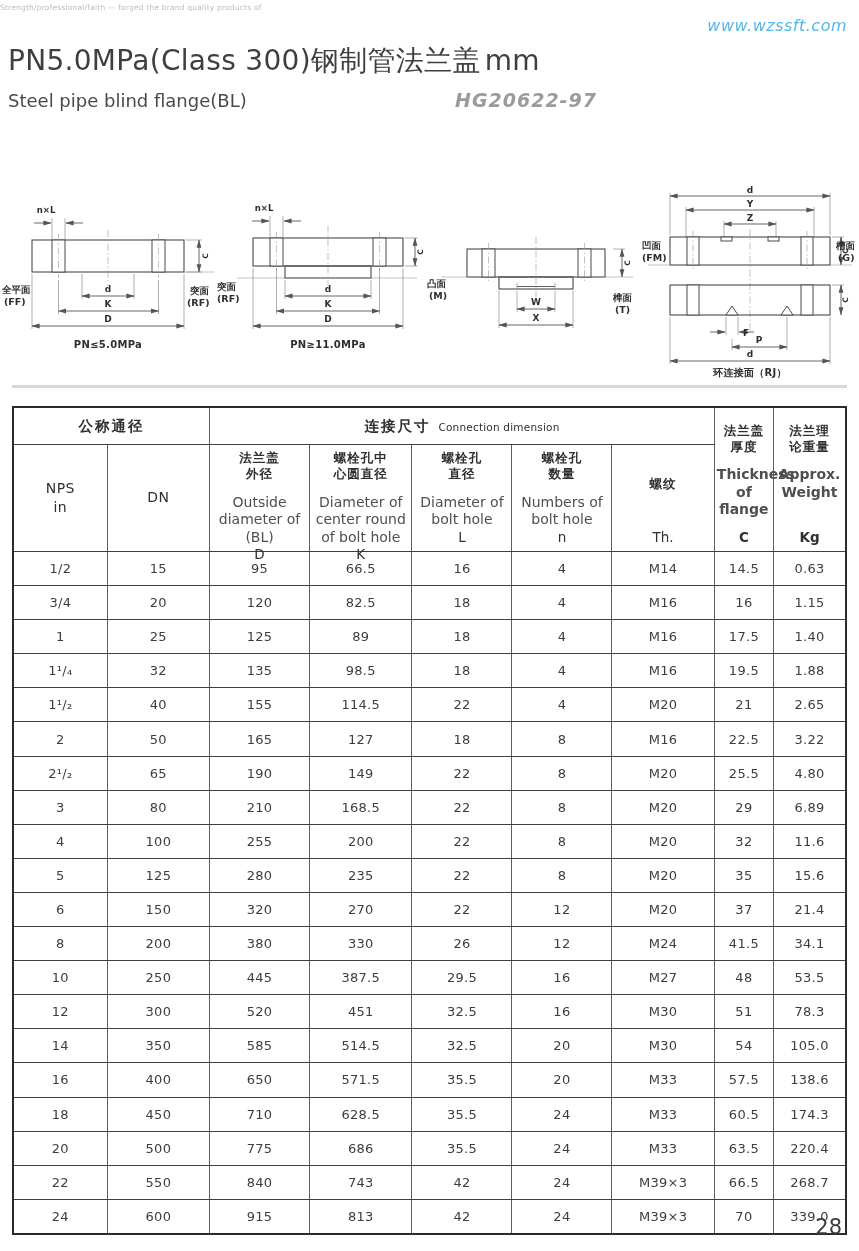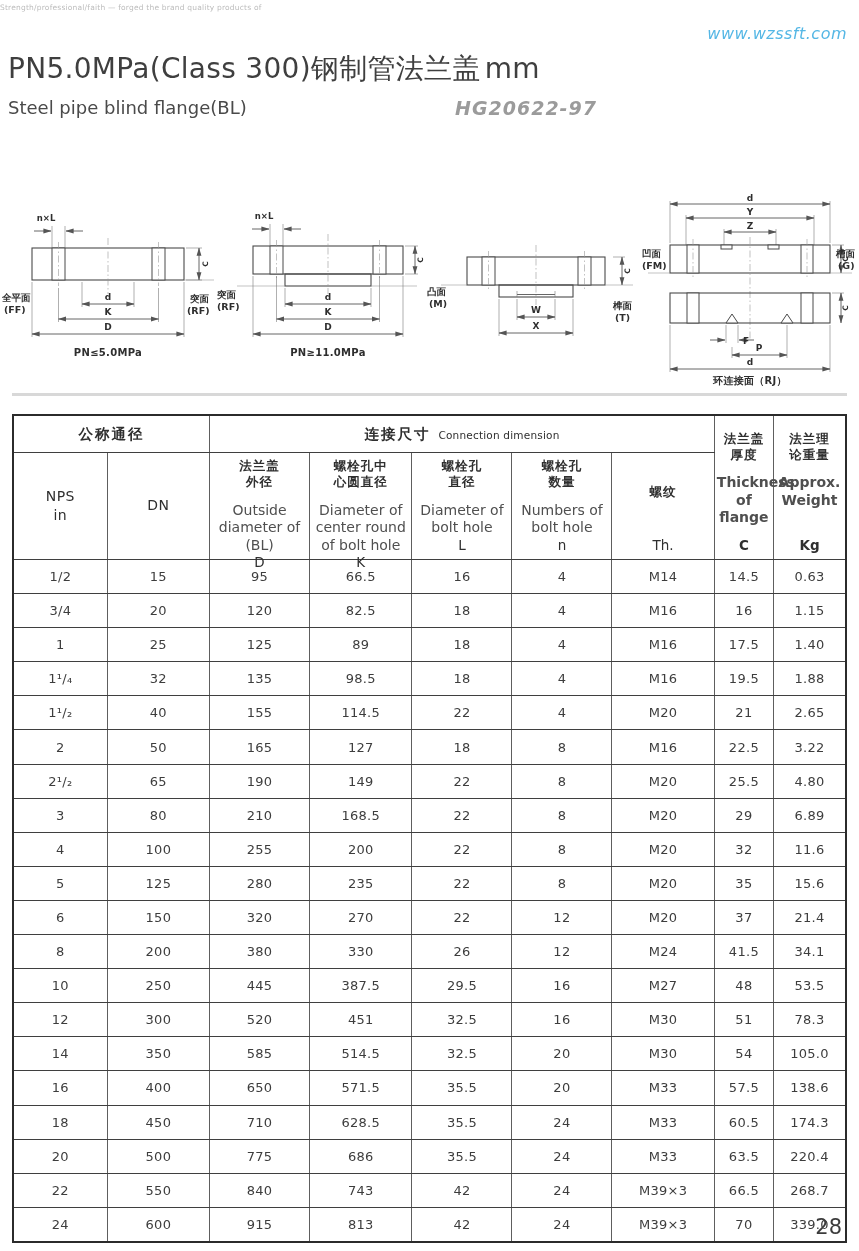--- a/index.html
+++ b/index.html
@@ -2,24 +2,24 @@
 <html><head>
 <meta charset="utf-8">
 <style>
   html,body{margin:0;padding:0;}
   body{
     width:859px;height:1251px;background:#ffffff;position:relative;overflow:hidden;
     font-family:"DejaVu Sans","Liberation Sans",sans-serif;color:#3a3a3a;
   }
   
   .tagline{margin:3px 12px 0 0;font-size:7.5px;color:#bcbcbc;letter-spacing:.2px;}
-  .website{margin:12px 12px 0 0;text-align:right;font-size:16px;font-style:italic;color:#55b7e5;letter-spacing:.5px;}
+  .website{margin:4px 12px 0 0;text-align:right;font-size:16px;font-style:italic;color:#55b7e5;letter-spacing:.5px;}
   .title-row{margin:7px 0 0 8px;font-size:28px;color:#3f3f3f;letter-spacing:.3px;white-space:nowrap;}
   .title-unit{margin-left:4px;}
-  .subtitle-row{display:flex;align-items:flex-start;margin:9px 0 0 8px;}
+  .subtitle-row{display:flex;align-items:center;margin:9px 0 0 8px;}
   .subtitle{width:447px;font-size:18px;color:#4a4a4a;}
   .standard{font-size:19px;font-weight:bold;font-style:italic;color:#9b9b9b;letter-spacing:1px;}
   
   .drawings{display:flex;justify-content:space-between;align-items:center;margin:74px 2px 0 2px;height:194px;}
   .fig{flex:0 0 auto;}
   svg .body{fill:url(#h1);stroke:#4a4a4a;stroke-width:1.1;}
   svg .strip{fill:#ffffff;stroke:#4a4a4a;stroke-width:1;}
   svg .dim{stroke:#555;stroke-width:.9;}
   svg .ext{stroke:#7a7a7a;stroke-width:.6;}
   svg .cl{stroke:#999;stroke-width:.6;stroke-dasharray:7 2.5 1.5 2.5;}

